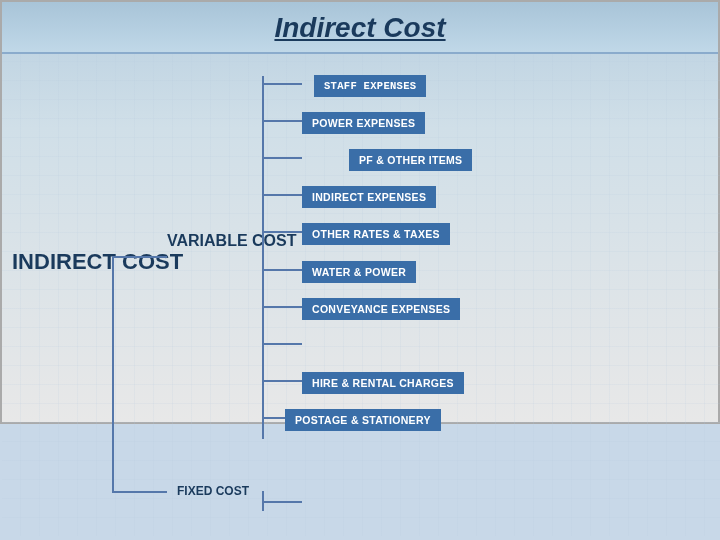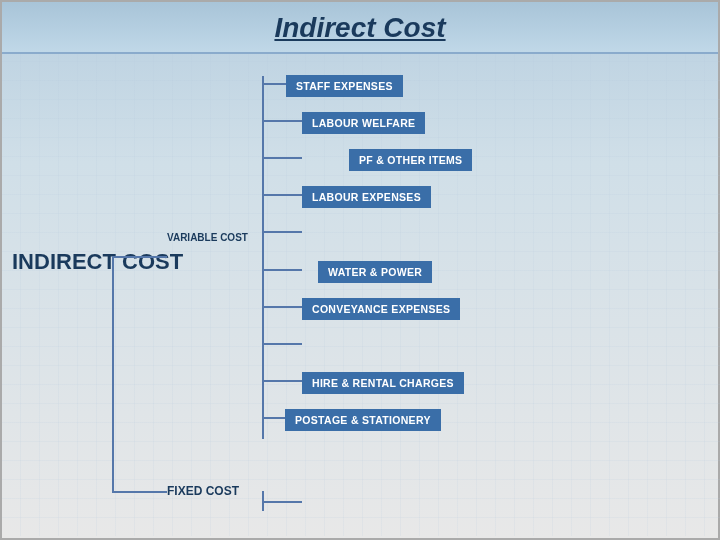--- a/index.html
+++ b/index.html
@@ -7,21 +7,21 @@
     body {
       width: 720px;
       height: 540px;
       overflow: hidden;
       font-family: Arial, sans-serif;
       background: #c8d8e8;
     }
 
     .outer-container {
       width: 720px;
-      height: 540px;
+      height: 424px;
       background: linear-gradient(to bottom, #b8cfe0 0%, #d0dfe8 30%, #e8e8e8 100%);
       position: relative;
       border: 2px solid #aaa;
     }
 
     
     .header {
       background: linear-gradient(to bottom, #a8c4d8 0%, #c0d8e8 100%);
       text-align: center;
       padding: 10px 0 8px 0;
@@ -45,30 +45,30 @@
       font-weight: bold;
       color: #1a3a5c;
       white-space: nowrap;
     }
 
     
     .var-cost-label {
       position: absolute;
       left: 165px;
       top: 178px;
-      font-size: 10px;
+      font-size: 16px;
       font-weight: bold;
       color: #1a3a5c;
       white-space: nowrap;
     }
 
     
     .fix-cost-label {
       position: absolute;
-      left: 165px;
+      left: 175px;
       top: 430px;
       font-size: 12px;
       font-weight: bold;
       color: #1a3a5c;
       white-space: nowrap;
     }
 
     
     .h-line-var {
       position: absolute;
@@ -148,37 +148,38 @@
 
     <div class="var-cost-label">VARIABLE COST</div>
 
     <div class="v-line-var"></div>
 
     <div class="h-line-fix"></div>
 
     <div class="fix-cost-label">FIXED COST</div>
 
     <div class="h-to-box" style="left:262px;top:29px;width:38px;"></div>
-    <div class="item-box" style="left:284px;top:21px;">STAFF EXPENSES</div>
+    <div class="item-box" style="left:312px;top:21px;font-family:Liberation Mono, monospace;">STAFF EXPENSES</div>
 
     <div class="h-to-box" style="left:262px;top:66px;width:38px;"></div>
-    <div class="item-box" style="left:300px;top:58px;">LABOUR WELFARE</div>
+    <div class="item-box" style="left:300px;top:58px;">POWER EXPENSES</div>
 
     <div class="h-to-box" style="left:262px;top:103px;width:38px;"></div>
     <div class="item-box" style="left:300px;top:95px;margin-left:47px;">PF &amp; OTHER ITEMS</div>
 
     <div class="h-to-box" style="left:262px;top:140px;width:38px;"></div>
-    <div class="item-box" style="left:300px;top:132px;">LABOUR  EXPENSES</div>
+    <div class="item-box" style="left:300px;top:132px;">INDIRECT  EXPENSES</div>
 
     <div class="h-to-box" style="left:262px;top:177px;width:38px;"></div>
+    <div class="item-box" style="left:300px;top:169px;">OTHER RATES &amp; TAXES</div>
 
     <div style="position:absolute;left:260px;top:185px;width:2px;height:200px;background:#5577aa;"></div>
 
     <div class="h-to-box" style="left:262px;top:215px;width:38px;"></div>
-    <div class="item-box" style="left:300px;top:207px;margin-left:16px;">WATER &amp; POWER</div>
+    <div class="item-box" style="left:300px;top:207px;">WATER &amp; POWER</div>
 
     <div class="h-to-box" style="left:262px;top:252px;width:38px;"></div>
     <div class="item-box" style="left:300px;top:244px;">CONVEYANCE EXPENSES</div>
 
     <div class="h-to-box" style="left:262px;top:289px;width:38px;"></div>
 
     <div class="h-to-box" style="left:262px;top:326px;width:38px;"></div>
     <div class="item-box" style="left:300px;top:318px;">HIRE &amp; RENTAL CHARGES</div>
 
     <div class="h-to-box" style="left:262px;top:363px;width:38px;"></div>

